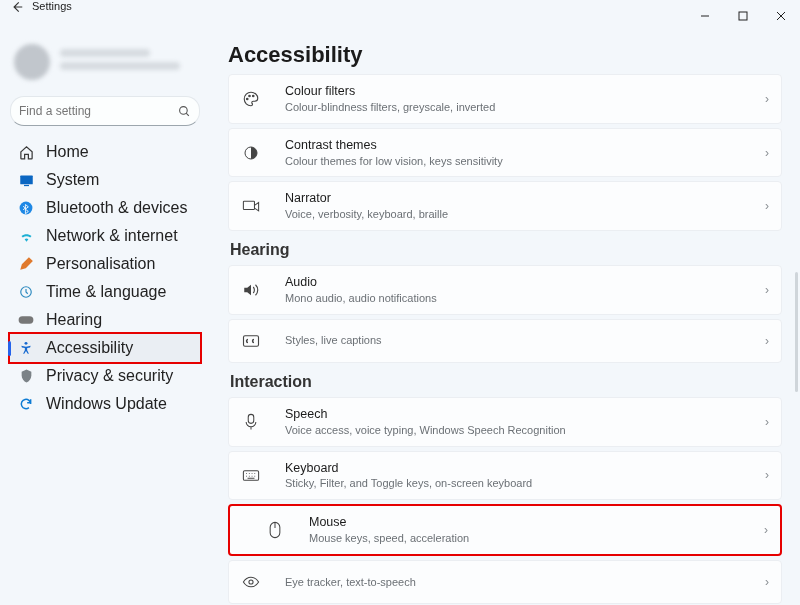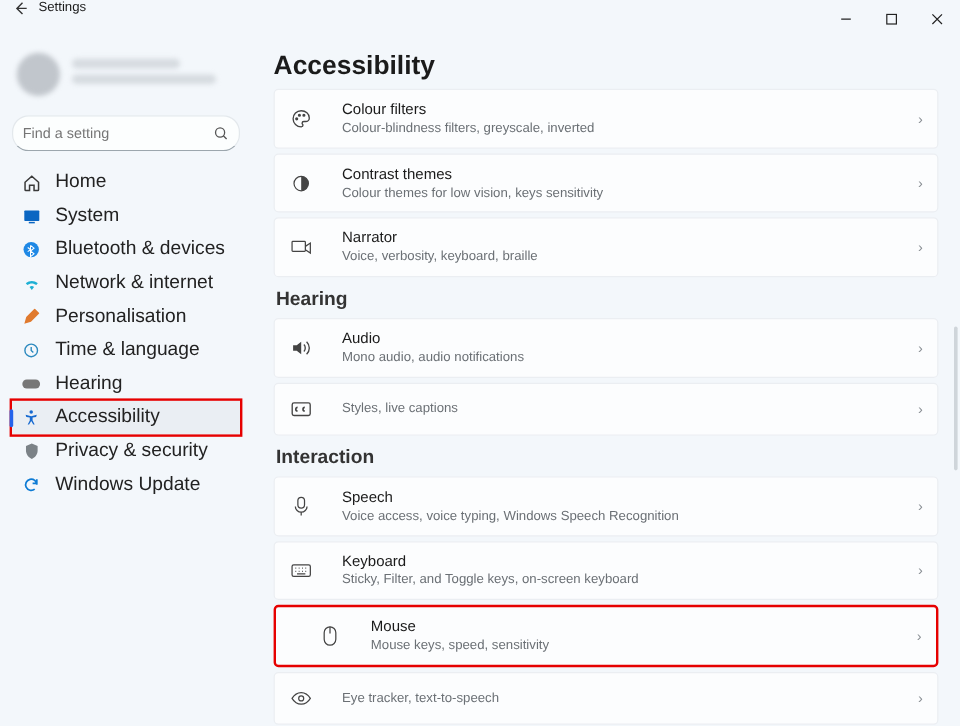--- a/index.html
+++ b/index.html
@@ -293,21 +293,21 @@
 
     <div class="card highlight-red">
       <span class="cicon">
           <svg width="14" height="18" viewBox="0 0 20 26" fill="none" stroke="#444" stroke-width="1.5">
             <rect x="3" y="2" width="14" height="22" rx="7"></rect>
             <line x1="10" y1="2" x2="10" y2="10"></line>
           </svg>
         </span>
       <div class="ctext">
           <div class="t1">Mouse</div>
-          <div class="t2">Mouse keys, speed, sensitivity</div>
+          <div class="t2">Mouse keys, speed, acceleration</div>
         </div>
       <span class="chev">›</span>
     </div>
 
     <div class="card">
       <span class="cicon">
           <svg width="18" height="14" viewBox="0 0 26 18" fill="none" stroke="#444" stroke-width="1.5">
             <path d="M2 9c3-5 8-7 11-7s8 2 11 7c-3 5-8 7-11 7S5 14 2 9z"></path>
             <circle cx="13" cy="9" r="3"></circle>
           </svg>

